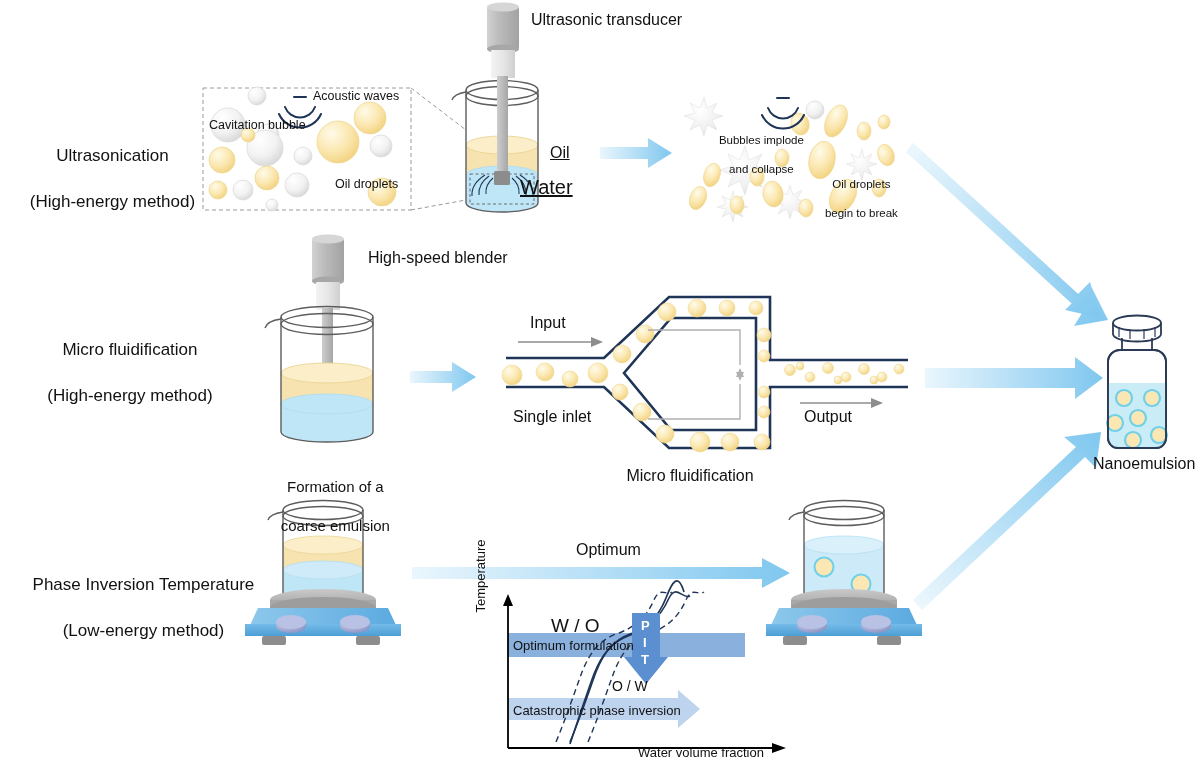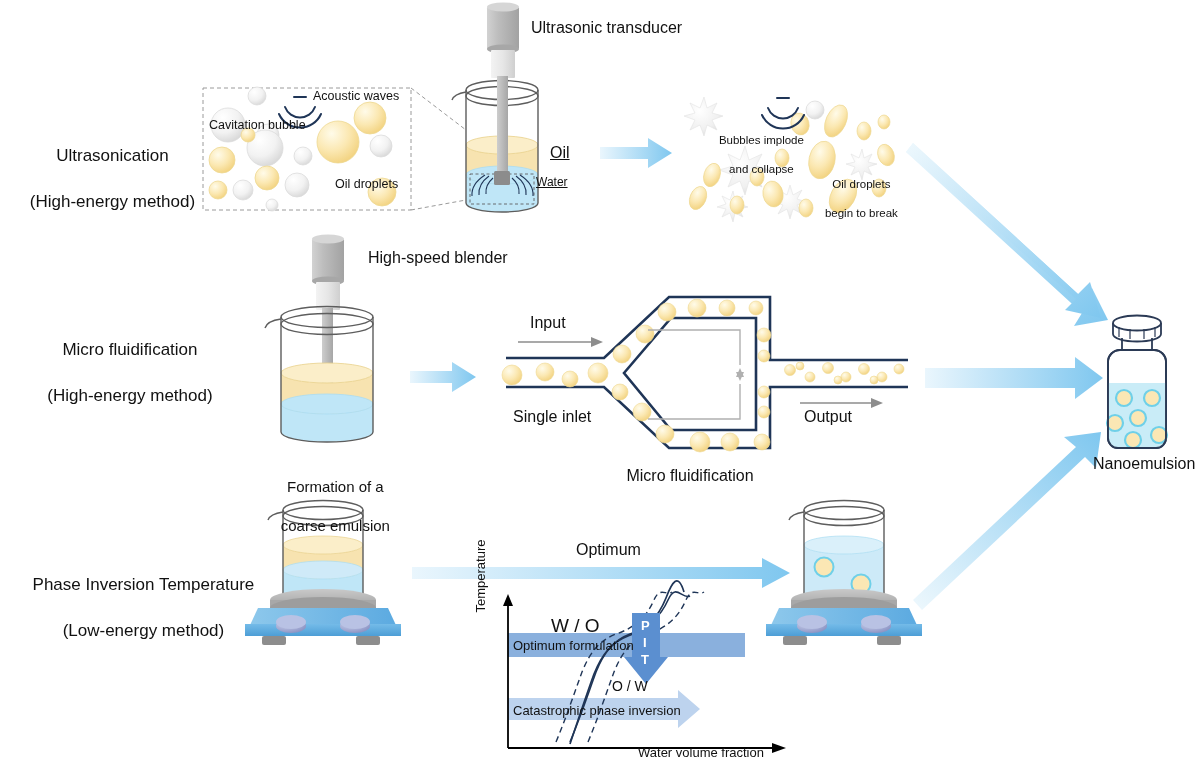--- a/index.html
+++ b/index.html
@@ -427,31 +427,31 @@
   <div class="lbl row-title" style="left:8px;top:316px;width:225px;">
     <span>Micro fluidification</span><br>
     <span>(High-energy method)</span>
   </div>
 
   <div class="lbl row-title" style="left:0px;top:551px;width:268px;">
     <span>Phase Inversion Temperature</span><br>
     <span>(Low-energy method)</span>
   </div>
 
-  <div class="lbl" style="left:531px;top:17px;font-size:16px;">Ultrasonic transducer</div>
+  <div class="lbl" style="left:531px;top:9px;font-size:16px;">Ultrasonic transducer</div>
 
   <div class="lbl small" style="left:313px;top:88px;">Acoustic waves</div>
 
   <div class="lbl small" style="left:209px;top:117px;">Cavitation bubble</div>
 
   <div class="lbl small" style="left:335px;top:176px;">Oil droplets</div>
 
   <div class="lbl" style="left:550px;top:142px;font-size:16px;text-decoration:underline;">Oil</div>
 
-  <div class="lbl" style="left:536px;top:174px;font-size:12px;text-decoration:underline;">Water</div>
+  <div class="lbl" style="left:520px;top:174px;font-size:20px;text-decoration:underline;">Water</div>
 
   <div class="lbl tiny" style="left:697px;top:119px;text-align:center;width:116px;line-height:1.25;">
     <span>Bubbles implode</span><br>
     <span>and collapse</span>
   </div>
 
   <div class="lbl tiny" style="left:803px;top:163px;text-align:center;width:104px;line-height:1.25;">
     <span>Oil droplets</span><br>
     <span>begin to break</span>
   </div>

